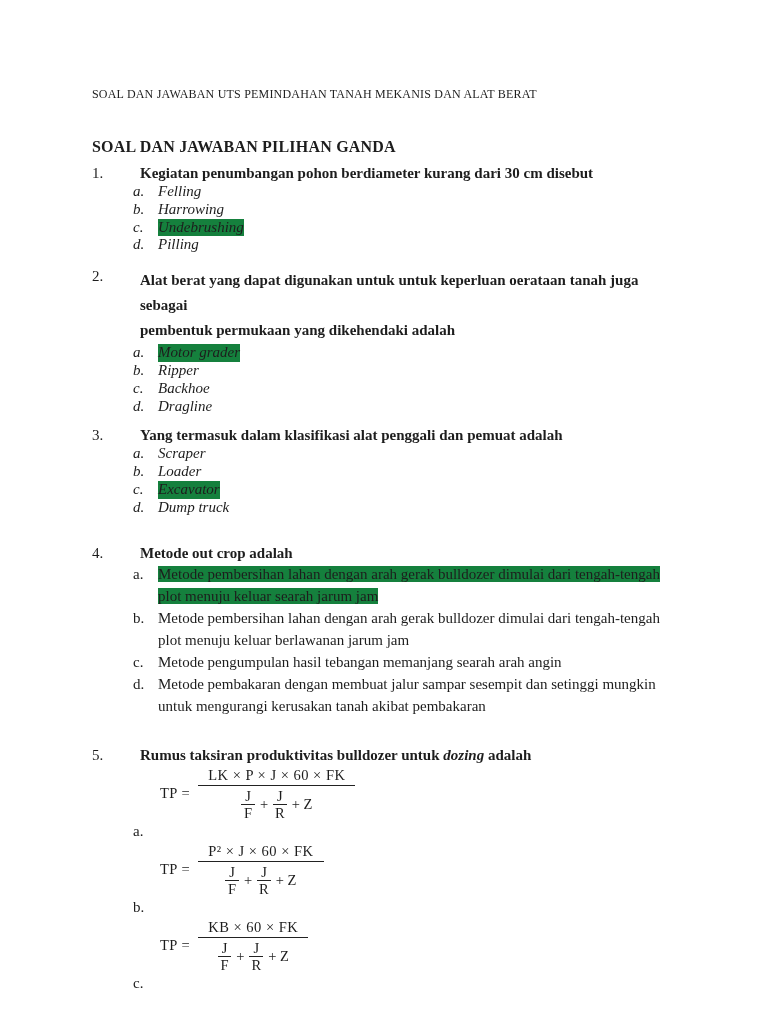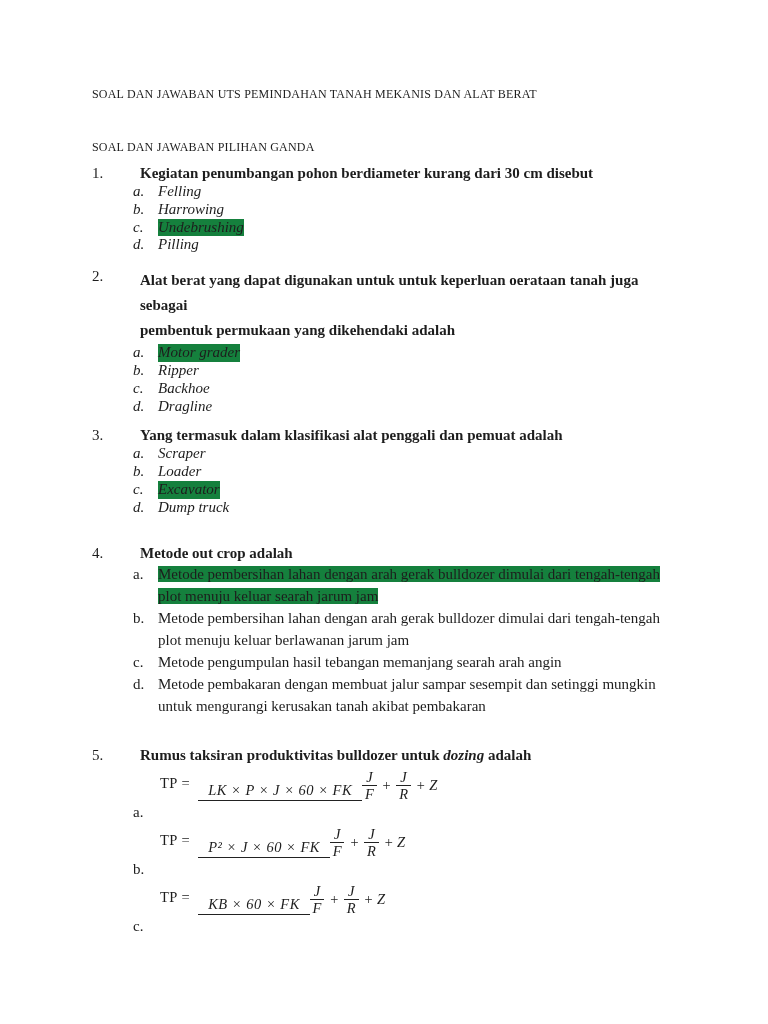--- a/index.html
+++ b/index.html
@@ -15,22 +15,22 @@
   }
   .content { padding:86px 88px 0 92px; }
 
   .doc-title {
     font-size:12px;
     font-weight:normal;
     letter-spacing:0.2px;
     line-height:16px;
   }
   .section-heading {
-    font-size:12px;
-    font-weight:normal;
+    font-size:16px;
+    font-weight:bold;
     letter-spacing:0.2px;
     line-height:16px;
     margin-top:37px;
   }
 
   .question { margin-top:10px; }
   .q-row { display:flex; font-size:15px; line-height:17px; }
   .q-num { width:48px; flex:0 0 48px; }
   .q-text { flex:1;font-weight:bold; }
   .q-text .q-line { line-height:25px; }
@@ -53,21 +53,21 @@
   .gap-q5 { margin-top:30px; }
 
   
   .formula-block { margin-top:2px; }
   .formula-row {
     display:flex; align-items:center;
     margin-left:68px; margin-top:3px;
     font-size:14.5px;
   }
   .f-lhs { margin-right:8px; letter-spacing:0.5px; }
-  .frac { display:inline-flex; align-items:flex-end;font-style:italic; }
+  .frac { display:inline-flex; flex-direction:column; align-items:center; }
   .frac .num {
     padding:0 10px 2px 10px;
     border-bottom:1.4px solid #222;
     line-height:16px; letter-spacing:0.5px;
   }
   .frac .den {
     display:flex; align-items:center; gap:5px;
     padding-top:3px; line-height:14px;
   }
   .mfrac { display:inline-flex; flex-direction:column; align-items:center; }

